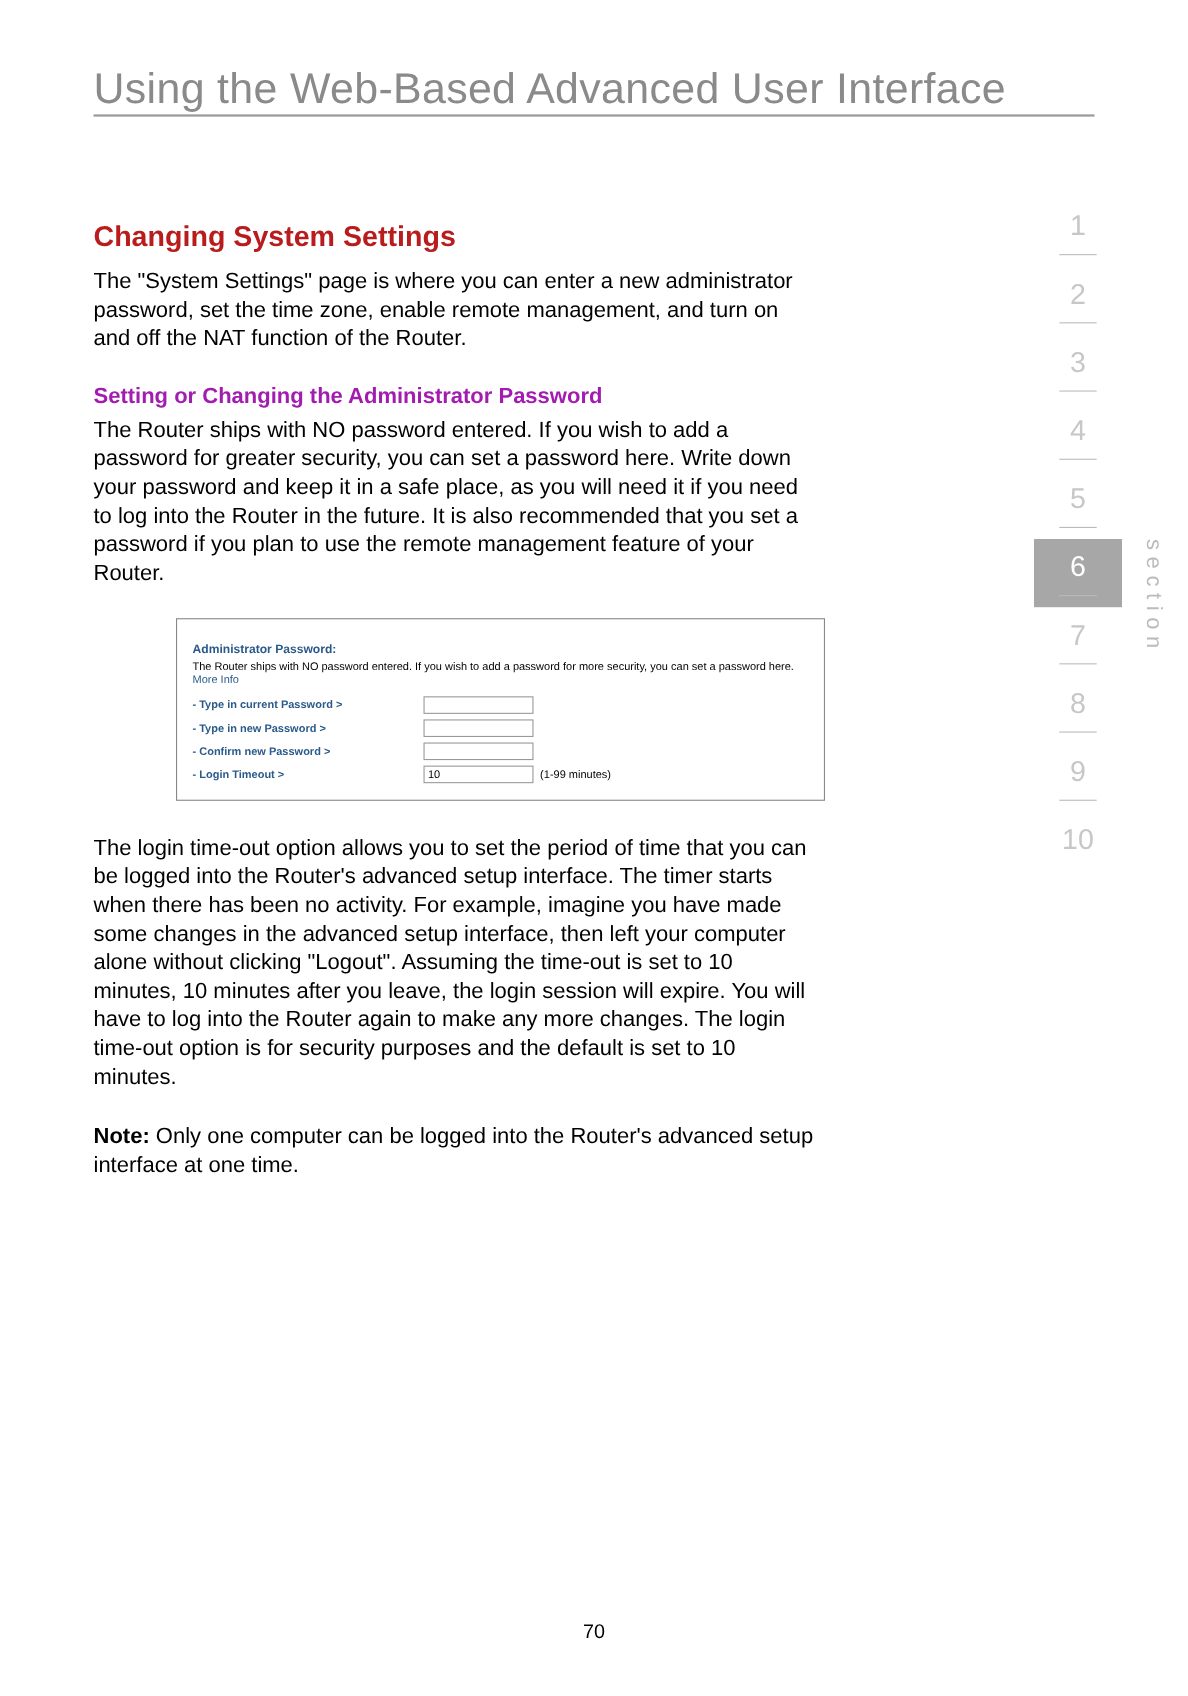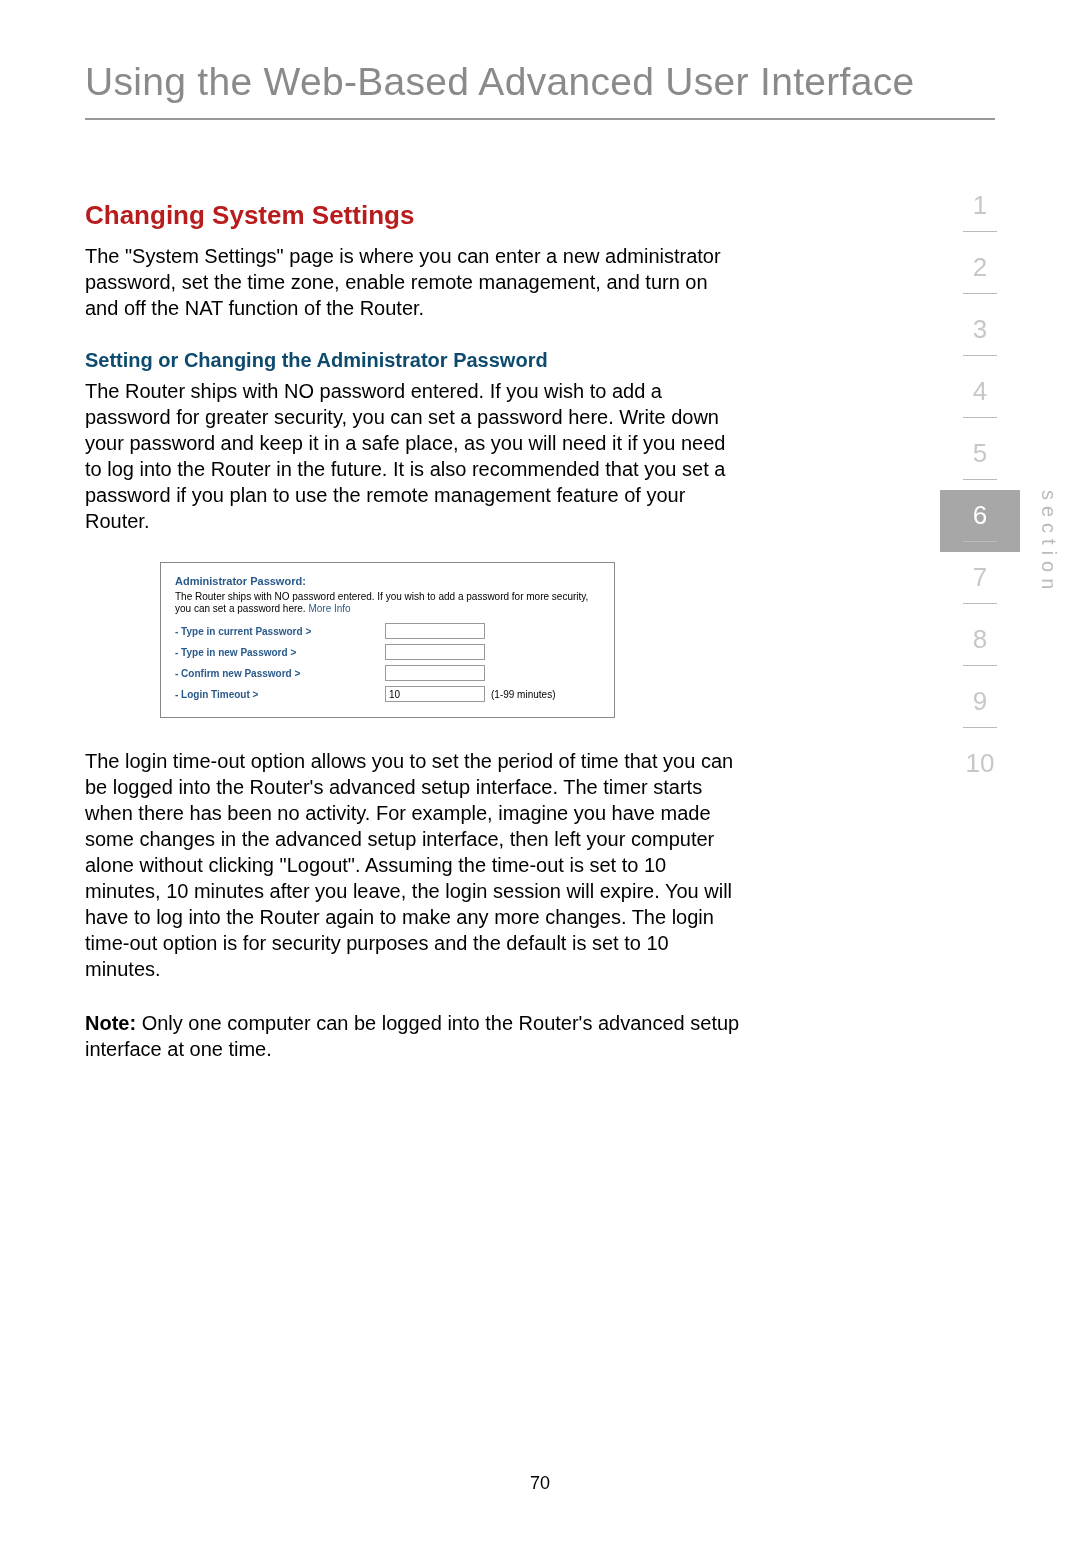--- a/index.html
+++ b/index.html
@@ -17,21 +17,20 @@
     }
     .page-header {
       position: absolute;
       top: 60px;
       left: 85px;
       right: 85px;
       font-size: 39px;
       font-weight: 300;
       color: #8a8a8a;
       letter-spacing: 0.3px;
-      padding-bottom: 14px;
       border-bottom: 2px solid #999;
       font-family: "Helvetica Neue", Arial, sans-serif;
     }
     .content {
       position: absolute;
       top: 200px;
       left: 85px;
       width: 660px;
     }
     .section-title {
@@ -43,29 +42,29 @@
     }
     .body-text {
       font-size: 20px;
       line-height: 1.3;
       color: #000;
       margin-bottom: 28px;
     }
     .sub-title {
       font-size: 20px;
       font-weight: bold;
-      color: #0c4a6e;
+      color: #a21caf;
       margin-bottom: 6px;
       font-family: "Helvetica Neue", Arial, sans-serif;
     }
     .screenshot-box {
       margin: 10px 0 30px 75px;
       border: 1px solid #888;
-      width: 455px;
-      padding: 12px 14px 10px 14px;
+      width: 590px;
+      padding: 22px 14px 10px 14px;
       font-family: Arial, sans-serif;
     }
     .admin-pass-heading {
       font-size: 11px;
       font-weight: bold;
       color: #2a5a8a;
       margin-bottom: 4px;
     }
     .admin-pass-desc {
       font-size: 10px;

